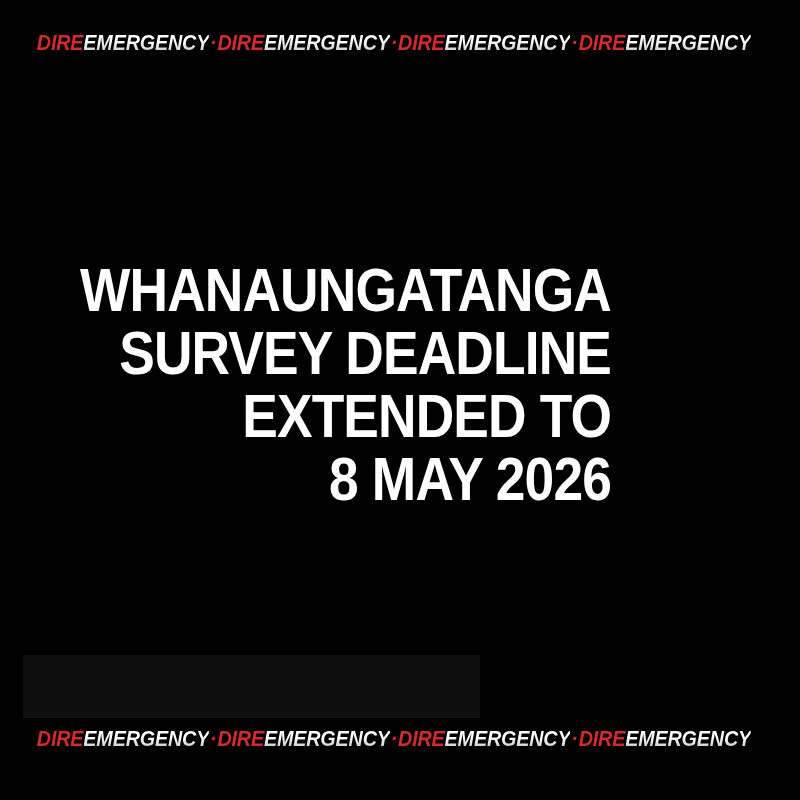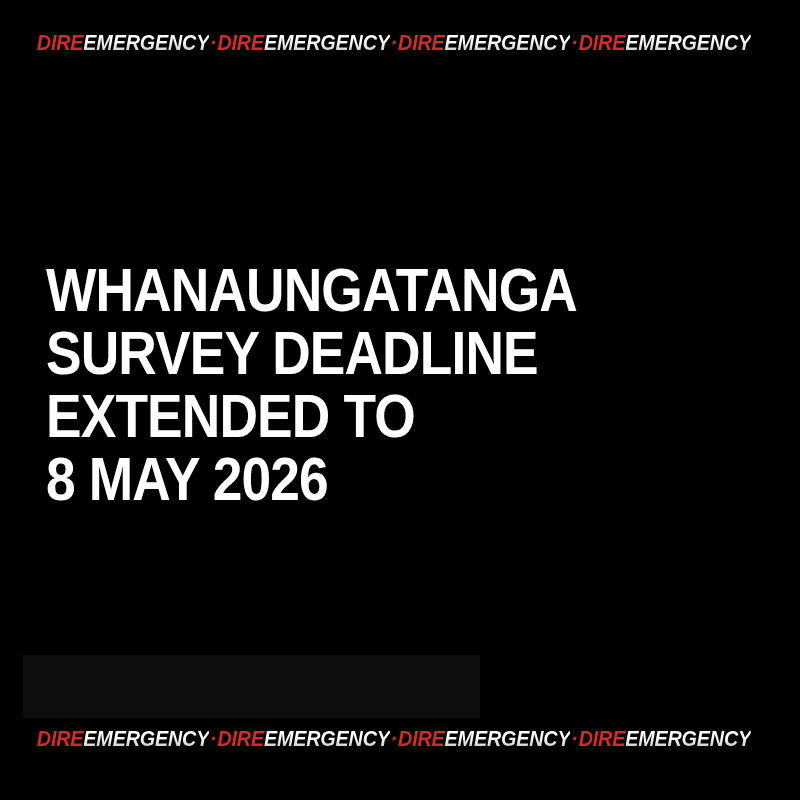--- a/index.html
+++ b/index.html
@@ -86,21 +86,21 @@
     font-style: italic;
     padding: 0 1px;
   }
 
   
   .headline {
     position: absolute;
     left: 0;
     top: 258px;
     width: 657px;
-    text-align: left;
+    text-align: right;
   }
 
   .headline-line {
     display: block;
     color: #ffffff;
     font-family: "Liberation Sans", sans-serif;
     font-weight: 700;
     font-size: 62px;
     line-height: 63px;
     letter-spacing: -1px;

